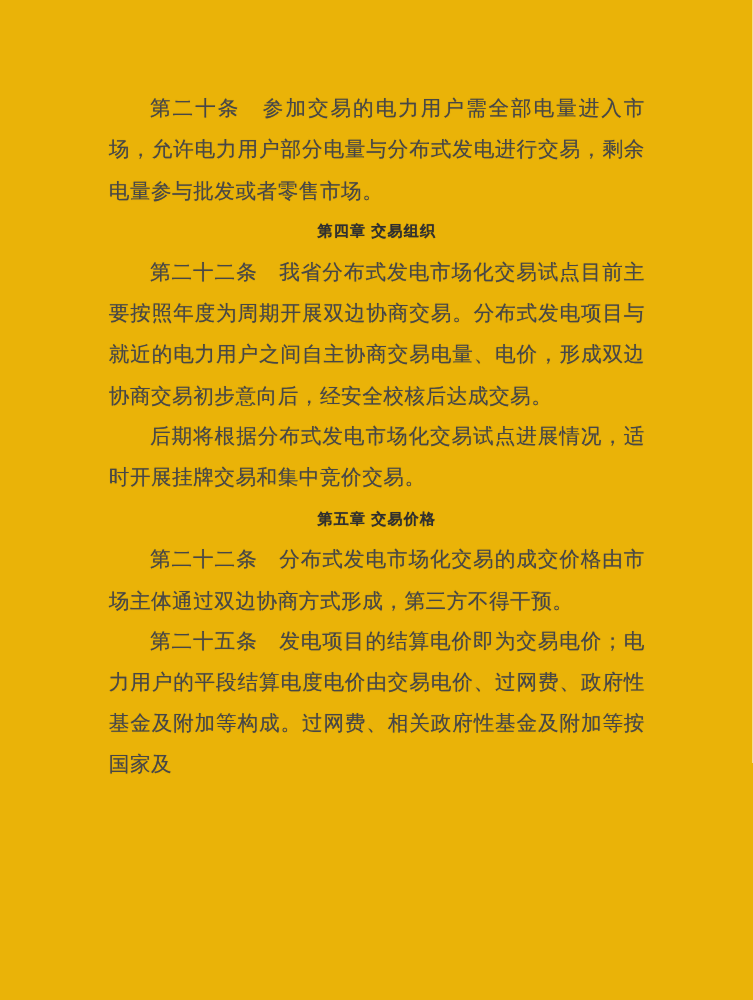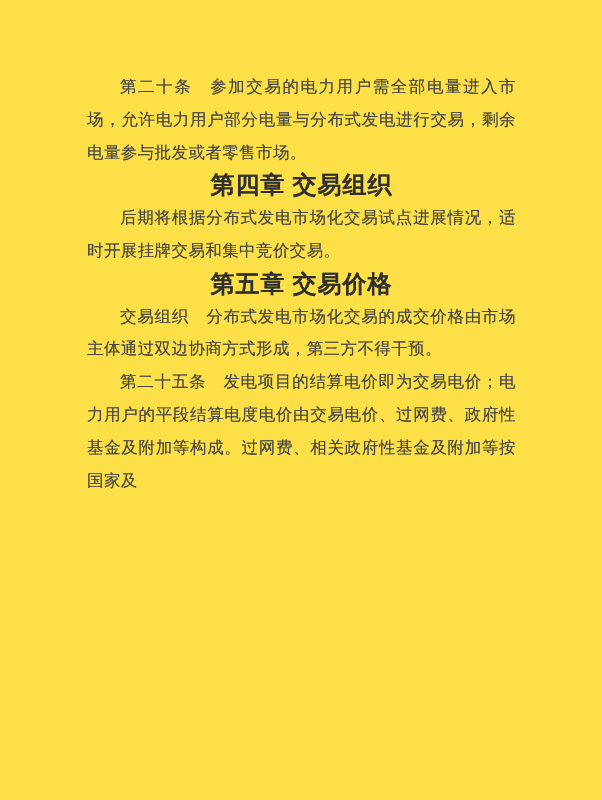--- a/index.html
+++ b/index.html
@@ -4,56 +4,57 @@
 <style>
   html, body {
     margin: 0;
     padding: 0;
     background: #ffffff;
   }
   .page {
     position: relative;
     width: 602px;
     height: 800px;
-    background: #fde047;
+    background: #eab308;
     box-sizing: border-box;
     padding: 71px 86px 0 87px;
     overflow: hidden;
     font-family: "Liberation Serif", "DejaVu Serif", serif;
   }
   .doc-body {
     color: #474747;
     font-size: 16.5px;
     line-height: 32.8px;
     text-align: justify;
     letter-spacing: 0.4px;
     
     text-shadow: 0 0 0.6px rgba(70,70,70,0.55);
   }
   .para {
     margin: 0;
     text-indent: 2em;
   }
   .chapter-heading {
     margin: 0;
-    font-size: 24px;
+    font-size: 12px;
     font-weight: bold;
     text-align: center;
     text-indent: 0;
     color: #303030;
     line-height: 32.8px;
     letter-spacing: 1px;
     text-shadow: 0 0 0.6px rgba(40,40,40,0.6);
   }
 </style>
 </head>
 <body>
 
 <div class="page">
   <div class="doc-body">
     <p class="para">第二十条　参加交易的电力用户需全部电量进入市场，允许电力用户部分电量与分布式发电进行交易，剩余电量参与批发或者零售市场。</p>
     <p class="chapter-heading">第四章 交易组织</p>
+    <p class="para">第二十二条　我省分布式发电市场化交易试点目前主要按照年度为周期开展双边协商交易。分布式发电项目与就近的电力用户之间自主协商交易电量、电价，形成双边协商交易初步意向后，经安全校核后达成交易。</p>
     <p class="para">后期将根据分布式发电市场化交易试点进展情况，适时开展挂牌交易和集中竞价交易。</p>
     <p class="chapter-heading">第五章 交易价格</p>
-    <p class="para">交易组织　分布式发电市场化交易的成交价格由市场主体通过双边协商方式形成，第三方不得干预。</p>
+    <p class="para">第二十二条　分布式发电市场化交易的成交价格由市场主体通过双边协商方式形成，第三方不得干预。</p>
     <p class="para">第二十五条　发电项目的结算电价即为交易电价；电力用户的平段结算电度电价由交易电价、过网费、政府性基金及附加等构成。过网费、相关政府性基金及附加等按国家及</p>
   </div>
 </div>
 
 </body></html>

